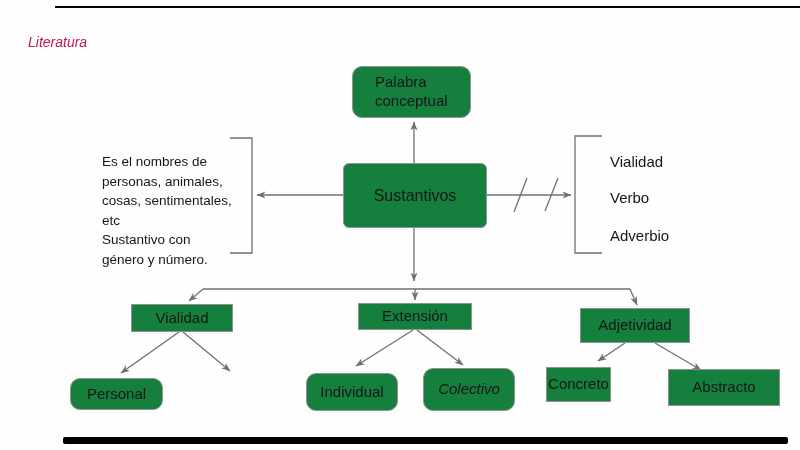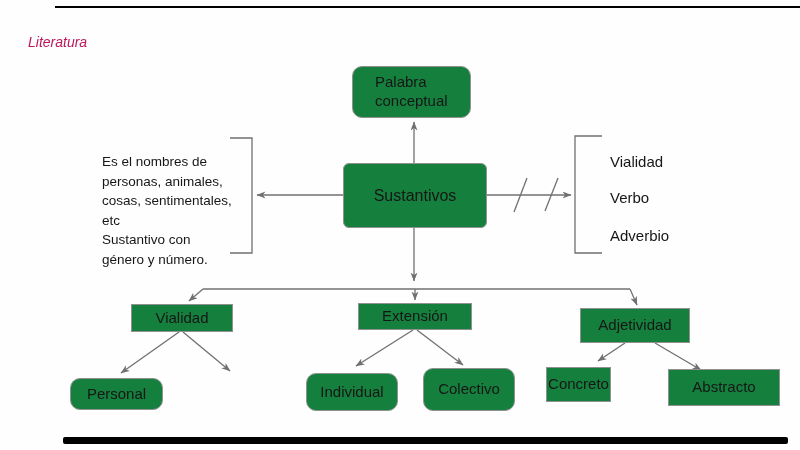--- a/index.html
+++ b/index.html
@@ -20,21 +20,21 @@
   .square{border-radius:0;}
   #node-palabra{left:352px;top:66px;width:119px;height:52px;justify-content:flex-start;
     text-align:left;padding-left:22px;padding-right:6px;}
   #node-sustantivos{left:343px;top:163px;width:144px;height:65px;font-size:16px;}
   #node-vialidad{left:131px;top:304px;width:102px;height:28px;}
   #node-extension{left:358px;top:303px;width:114px;height:27px;}
   #node-adjetividad{left:580px;top:308px;width:110px;height:35px;}
   #node-personal{left:70px;top:378px;width:93px;height:32px;}
   #node-comun{left:188px;top:375px;width:90px;height:35px;}
   #node-individual{left:306px;top:373px;width:92px;height:38px;text-align:center;}
-  #node-colectivo{left:423px;top:368px;width:92px;height:43px;}
+  #node-colectivo{left:423px;top:368px;width:92px;height:43px;font-style:italic;}
   #node-concreto{left:546px;top:367px;width:65px;height:35px;}
   #node-abstracto{left:668px;top:369px;width:112px;height:37px;}
   
   #note{left:102px;top:152px;width:148px;font-size:13.5px;line-height:19.5px;
     white-space:pre-line;color:#161616;}
   .excl-item{position:absolute;left:610px;font-size:15px;color:#161616;}
   #excl-0{top:153px;}
   #excl-1{top:189px;}
   #excl-2{top:227px;}
   

